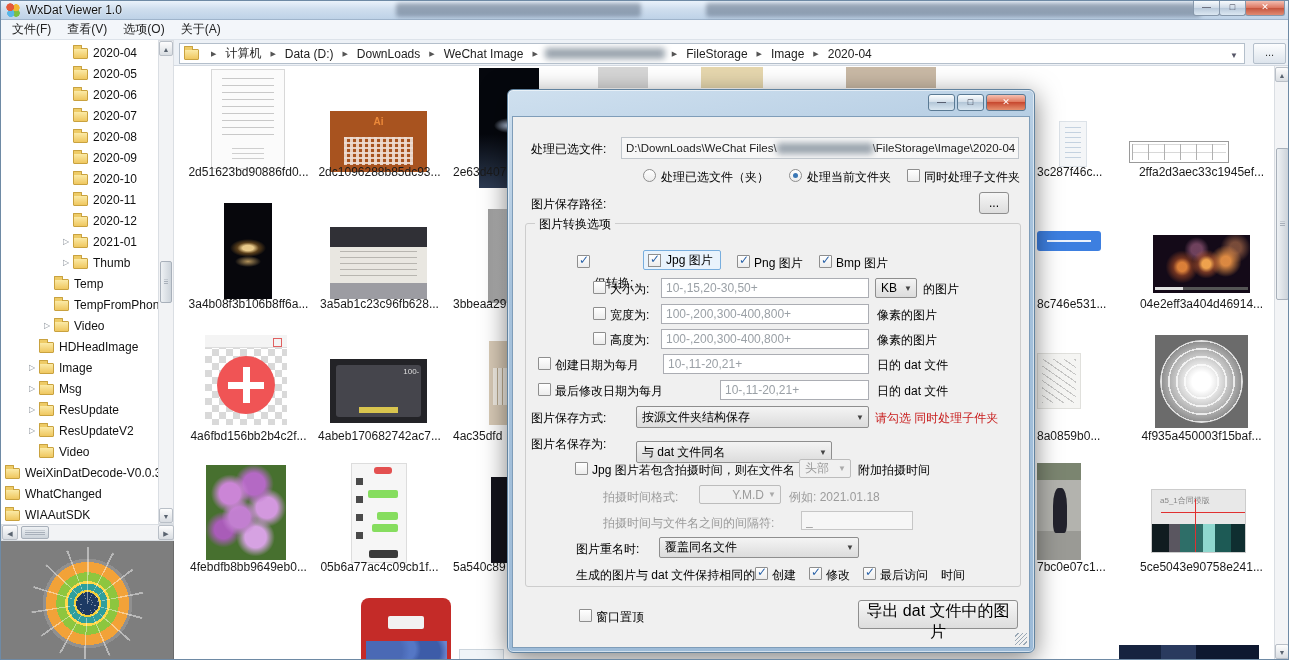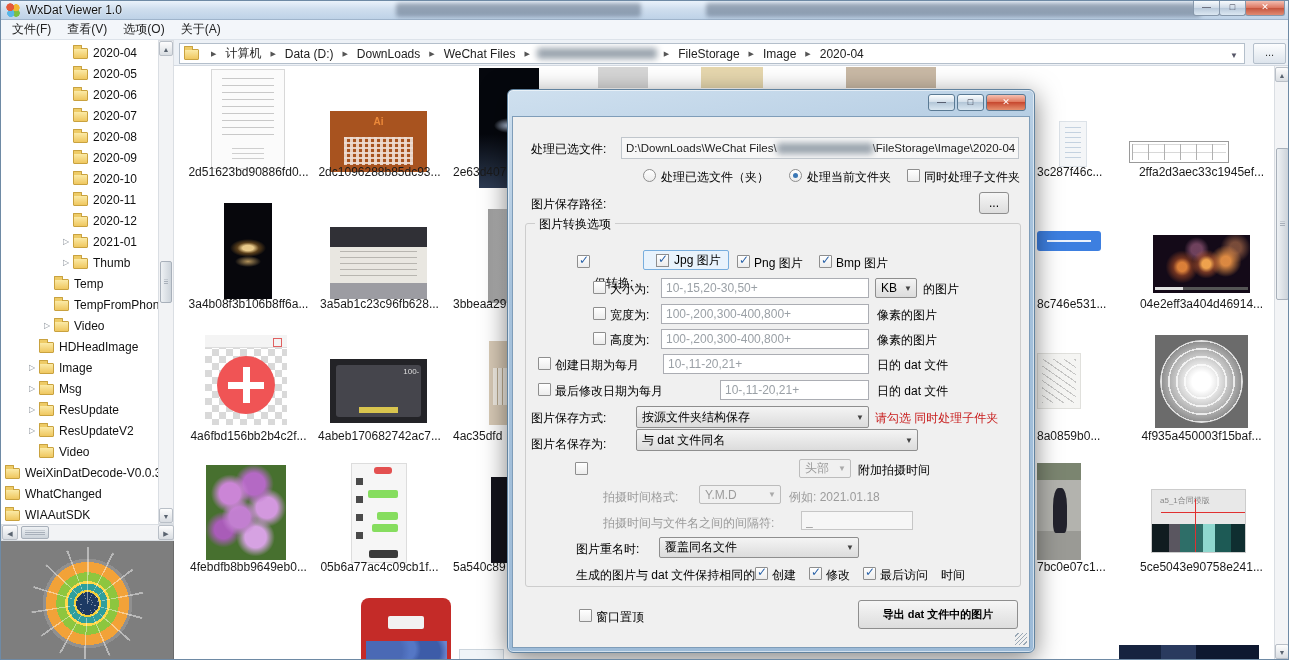--- a/index.html
+++ b/index.html
@@ -149,25 +149,25 @@
 .cb{position:absolute;width:13px;height:13px;border:1px solid #8e8e8e;background:linear-gradient(#fff,#ececec);border-radius:1px;}
 .cb.checked::after{content:"✓";position:absolute;left:1px;top:-3px;font-size:12px;font-weight:bold;color:#2a62a8;}
 .rad{position:absolute;width:13px;height:13px;border:1px solid #8e8e8e;border-radius:50%;background:linear-gradient(#fff,#ececec);}
 .rad.checked::after{content:"";position:absolute;left:3px;top:3px;width:5px;height:5px;border-radius:50%;background:#3a77b5;}
 .combo{position:absolute;background:linear-gradient(#f4f4f4,#dcdcdc);border:1px solid #8e8e8e;border-radius:2px;font-size:12px;color:#000;display:flex;align-items:center;padding:0 16px 0 5px;white-space:nowrap;overflow:hidden;}
 .combo .arr{position:absolute;right:4px;font-size:8px;color:#444;}
 .combo.dis{color:#9b9b9b;background:#f0f0f0;border-color:#bcbcbc;}
 .combo.dis .arr{color:#aaa;}
 .grp{position:absolute;left:12px;top:106px;width:496px;height:364px;border:1px solid #cdcdcd;border-radius:3px;}
 .grptitle{position:absolute;left:22px;top:99px;font-size:12px;background:#f0f0f0;padding:0 4px;}
-.jpgsel{position:absolute;left:130px;top:133px;height:20px;display:flex;align-items:center;padding:0 7px 0 12px;border:1px solid #78aede;background:#e9f3fc;border-radius:2px;font-size:12px;gap:5px;}
+.jpgsel{position:absolute;left:130px;top:133px;height:20px;display:flex;align-items:center;padding:0 7px 0 4px;border:1px solid #78aede;background:#e9f3fc;border-radius:2px;font-size:12px;gap:5px;}
 .jpgsel .cbi{position:relative;width:13px;height:13px;border:1px solid #8e8e8e;background:linear-gradient(#fff,#ececec);flex:0 0 13px;}
 .jpgsel .cbi.checked::after{content:"✓";position:absolute;left:1px;top:-3px;font-size:12px;font-weight:bold;color:#2a62a8;}
 .btn{position:absolute;background:linear-gradient(#f6f6f6,#ddd);border:1px solid #8e8e8e;border-radius:3px;font-size:12px;text-align:center;color:#000;font-family:inherit;}
-.btn.export{font-weight:bold;font-size:11px;}
+.btn.export{font-weight:normal;font-size:16px;}
 .grip{position:absolute;right:2px;bottom:2px;width:12px;height:12px;background:repeating-linear-gradient(135deg,transparent 0 2px,#9aa8b5 2px 3px);}
 </style>
 </head>
 <body>
 
 <div class="win">
 
   <div class="titlebar">
     <span class="applogo"></span>
     <span class="apptitle">WxDat Viewer 1.0</span>
@@ -192,21 +192,21 @@
       <span class="ti l0" style="padding-left:0;height:auto;">
           <span class="fold"></span>
         </span>
       <span class="csep">▶</span>
       <span class="crumb">计算机</span>
       <span class="csep">▶</span>
       <span class="crumb">Data (D:)</span>
       <span class="csep">▶</span>
       <span class="crumb">DownLoads</span>
       <span class="csep">▶</span>
-      <span class="crumb">WeChat Files</span>
+      <span class="crumb">WeChat Image</span>
       <span class="csep">▶</span>
       <span class="blurbar" style="width:120px;"></span>
       <span class="csep">▶</span>
       <span class="crumb">FileStorage</span>
       <span class="csep">▶</span>
       <span class="crumb">Image</span>
       <span class="csep">▶</span>
       <span class="crumb">2020-04</span>
       <span class="cddl">▼</span>
     </div>
@@ -496,34 +496,35 @@
       <div class="lb" style="left:364px;top:266px;">日的 dat 文件</div>
 
       <div class="lb" style="left:18px;top:293px;text-align:right;">图片保存方式:</div>
       <div class="combo" style="left:123px;top:289px;width:233px;height:22px;">
           <span>按源文件夹结构保存</span>
           <span class="arr">▼</span>
         </div>
       <div class="lb red" style="left:362px;top:293px;">请勾选 同时处理子件夹</div>
 
       <div class="lb" style="left:18px;top:319px;">图片名保存为:</div>
-      <div class="combo" style="left:123px;top:312px;width:282px;height:22px;">
+      <div class="combo" style="left:123px;top:324px;width:196px;height:22px;">
           <span>与 dat 文件同名</span>
           <span class="arr">▼</span>
         </div>
 
       <span class="cb" style="left:62px;top:345px;"></span>
+      <div class="lb" style="left:79px;top:345px;">Jpg 图片若包含拍摄时间，则在文件名</div>
       <div class="combo dis" style="left:286px;top:342px;width:52px;height:19px;">
           <span>头部</span>
           <span class="arr">▼</span>
         </div>
       <div class="lb" style="left:345px;top:345px;">附加拍摄时间</div>
 
       <div class="lb dis" style="left:90px;top:372px;">拍摄时间格式:</div>
-      <div class="combo dis" style="left:186px;top:368px;width:82px;height:19px;">
+      <div class="combo dis" style="left:186px;top:368px;width:82px;height:19px;justify-content:flex-end;">
           <span>Y.M.D</span>
           <span class="arr">▼</span>
         </div>
       <div class="lb dis" style="left:276px;top:372px;">例如: 2021.01.18</div>
 
       <div class="lb dis" style="left:90px;top:398px;">拍摄时间与文件名之间的间隔符:</div>
       <input class="tin dis" style="left: 288px; top: 394px; width: 112px; height: 19px;" value="_">
 
       <div class="lb" style="left:63px;top:424px;">图片重名时:</div>
       <div class="combo" style="left:146px;top:420px;width:200px;height:21px;">

